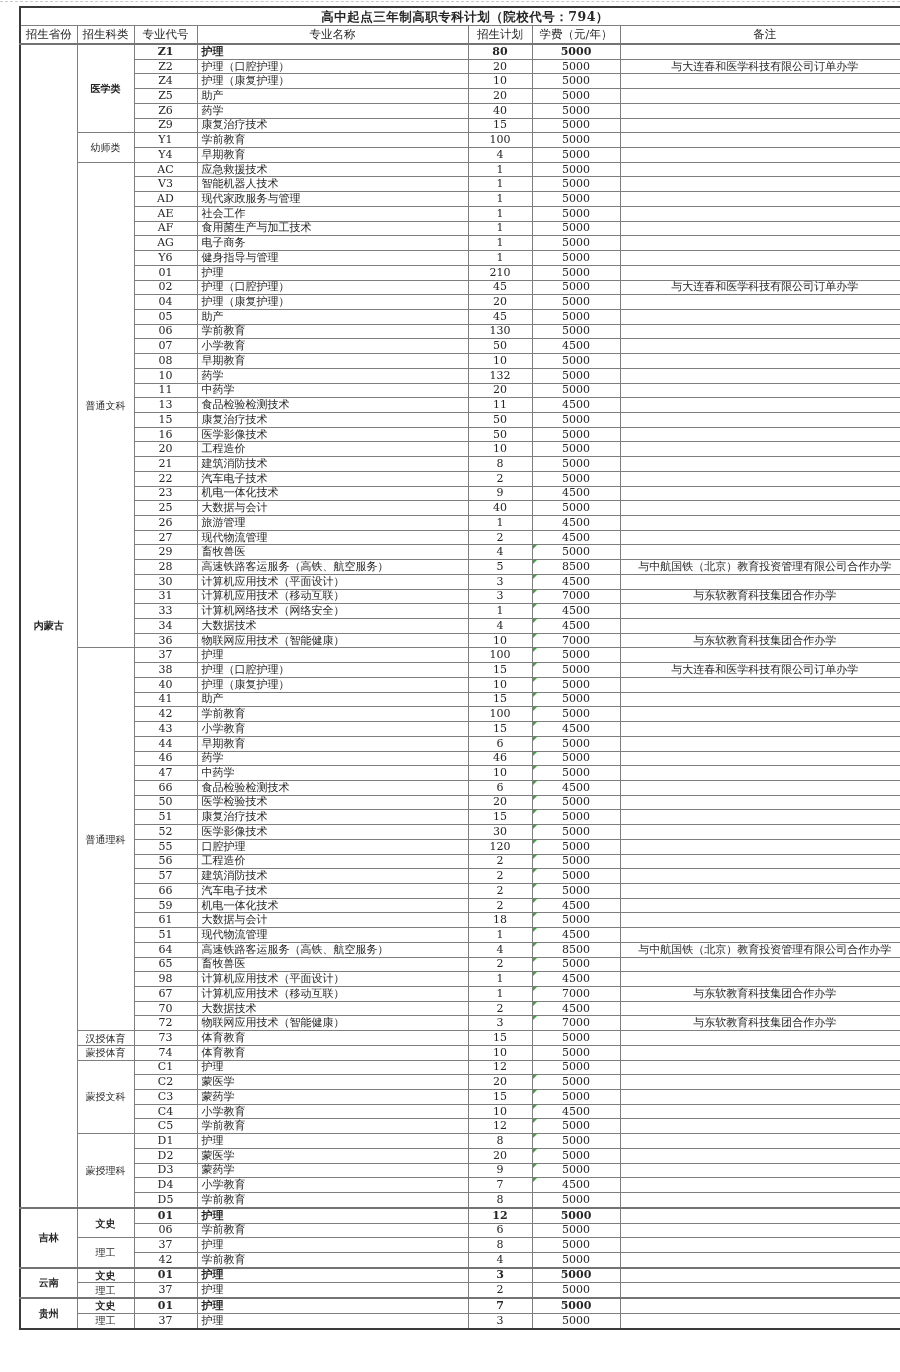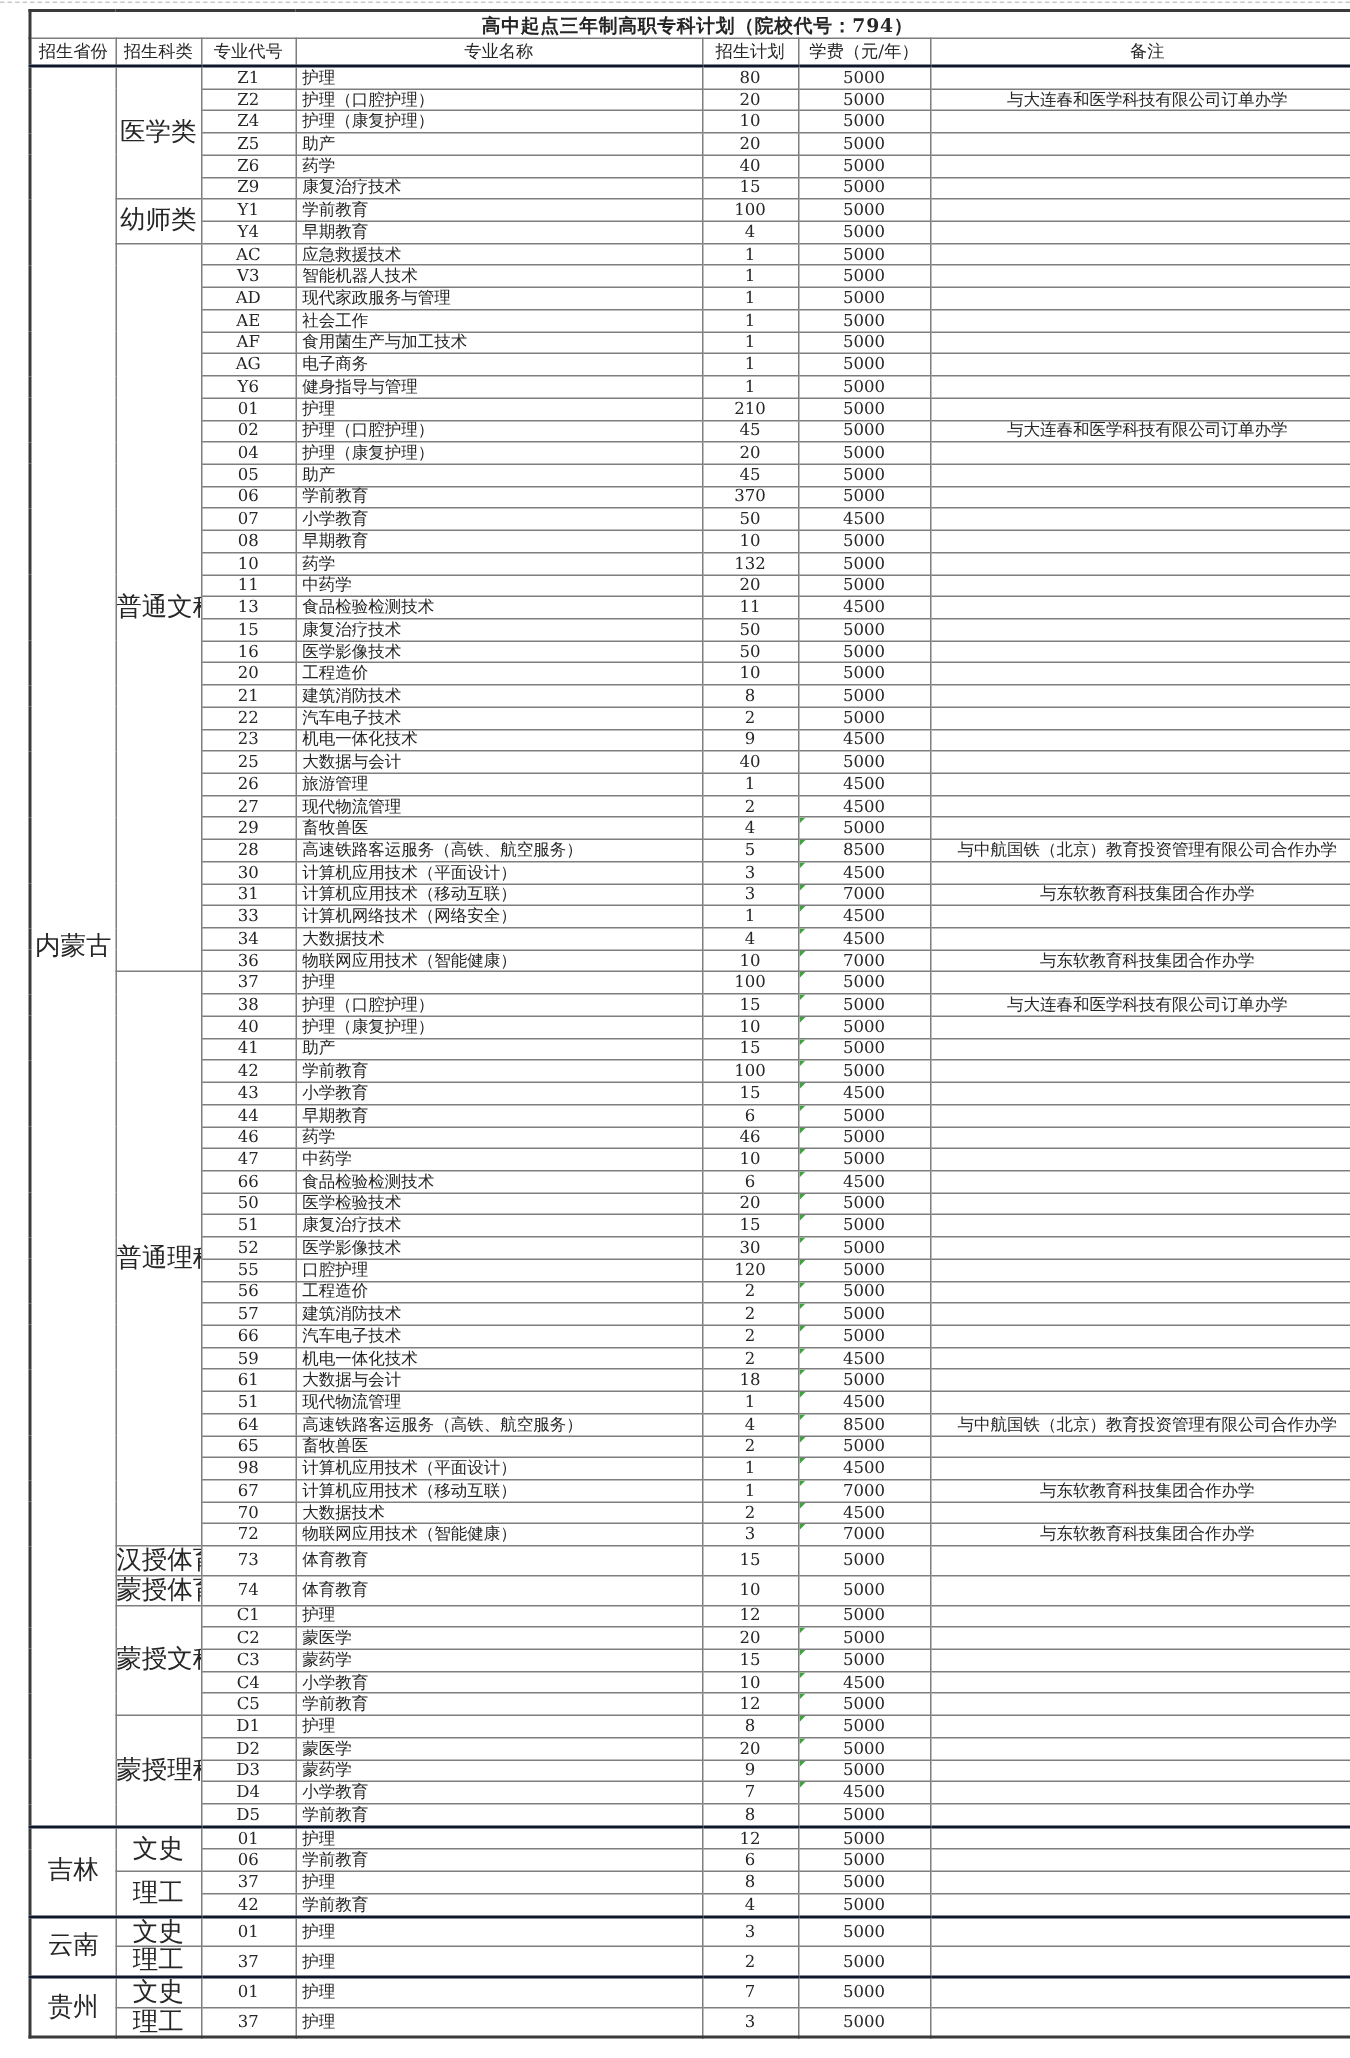--- a/index.html
+++ b/index.html
@@ -23,23 +23,23 @@
     text-align:center;vertical-align:middle;
     overflow:hidden;white-space:nowrap;
     position:relative;
   }
   tr.title-row th{
     height:17px;font-size:12.5px;font-weight:bold;letter-spacing:.5px;
   }
   tr.head-row th{height:17px;font-size:11.5px;}
   tbody td{height:13.72px;}
   td.name{text-align:left;padding-left:4px;}
-  td.prov,td.cat{font-size:17px;}
+  td.prov,td.cat{font-size:10px;}
   tr.group-start td{border-top:1px solid #3d3d3d;}
-  tr.province-start td{border-top:2px solid #0f172a;}
+  tr.province-start td{border-top:2px solid #737373;font-weight:bold;}
   .cornerflag{
     position:absolute;left:0;top:0;width:0;height:0;
     border-top:4px solid #3fa33f;border-right:4px solid transparent;
   }
 </style>
 </head>
 <body>
 
 <div class="page-break-dashes"></div>
 
@@ -202,21 +202,21 @@
         <tr>
           <td>05</td>
           <td class="name">助产</td>
           <td>45</td>
           <td>5000</td>
           <td></td>
         </tr>
         <tr>
           <td>06</td>
           <td class="name">学前教育</td>
-          <td>370</td>
+          <td>130</td>
           <td>5000</td>
           <td></td>
         </tr>
         <tr>
           <td>07</td>
           <td class="name">小学教育</td>
           <td>50</td>
           <td>4500</td>
           <td></td>
         </tr>

